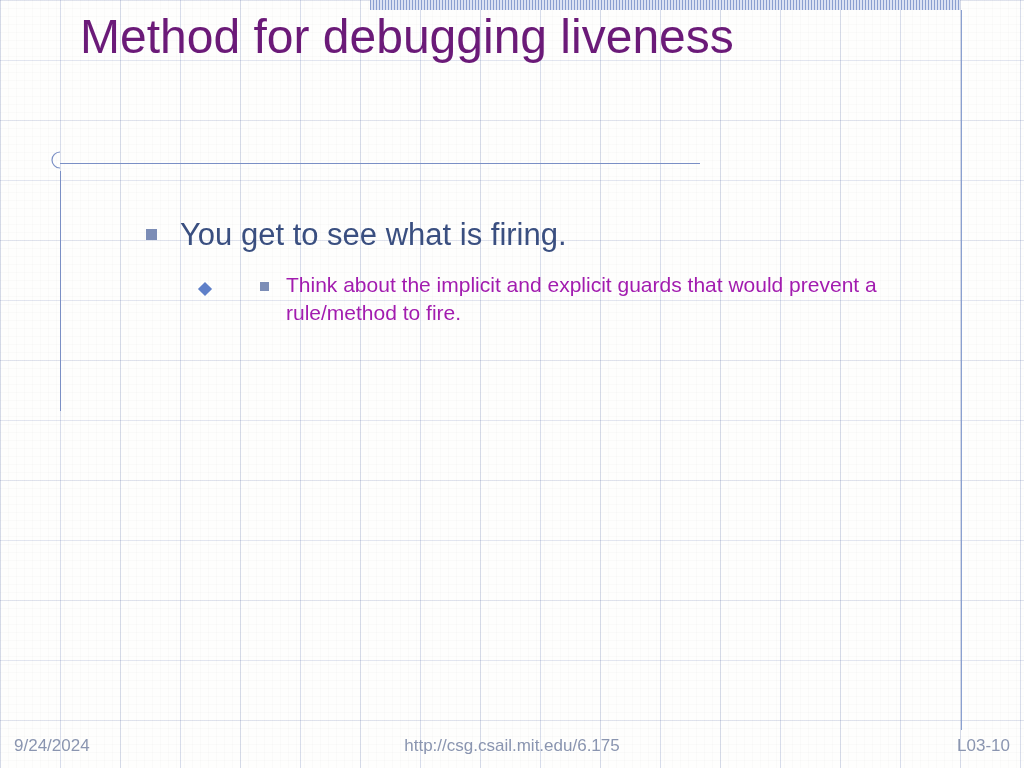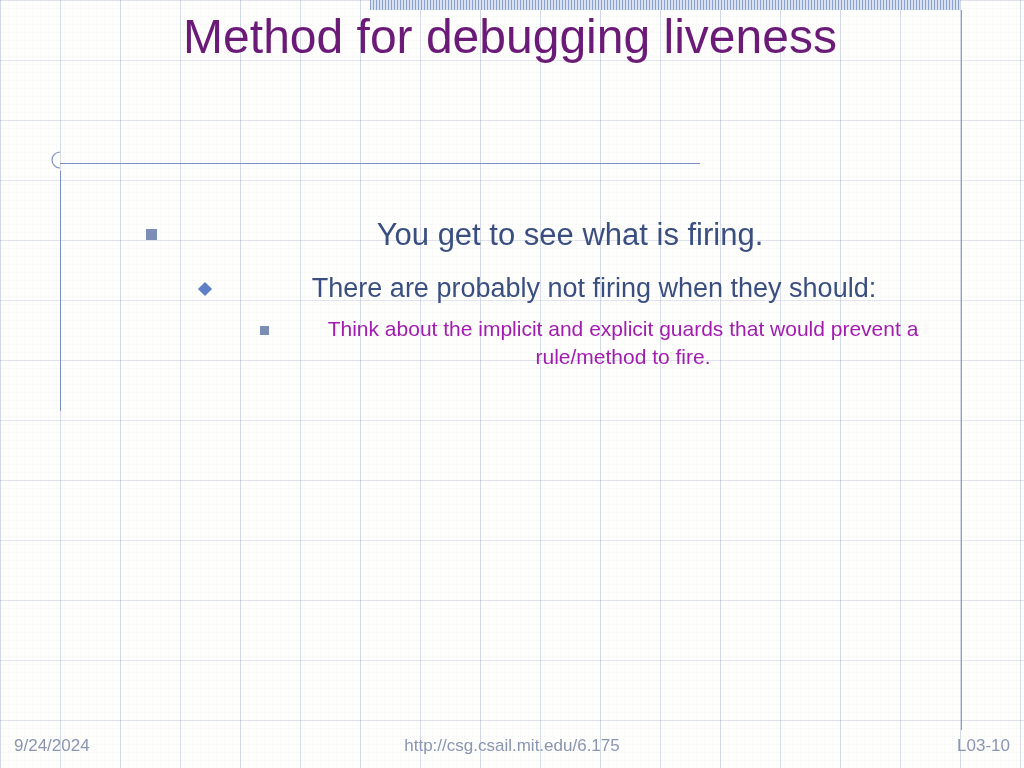--- a/index.html
+++ b/index.html
@@ -44,21 +44,20 @@
     background: #7a8fc5;
   }
   .left-deco .hline {
     position: absolute; left: 0; top: 8px; width: 640px; height: 1px;
     background: #7a8fc5;
   }
   .left-deco svg { position:absolute; left:-12px; top:-7px; }
   .slide {
     position: absolute; inset: 0;
     z-index: 3;
-    text-align: center;
   }
   .title {
     position: absolute;
     left: 80px; top: 6px;
     width: 860px;
     font-size: 48px;
     line-height: 1.28;
     color: #6b1a78;
     font-weight: 400;
   }
@@ -157,21 +156,20 @@
 
   <div class="body">
 
 
     <div class="lvl2">
       <span>You get to see what is firing.</span>
     </div>
 
     <div class="lvl3">
       <span class="diamond-sm"></span>
-      <span>There are probably not firing when they should:</span>
     </div>
 
     <div class="lvl4">
       <span>Think about the implicit and explicit guards that would prevent a rule/method to fire.</span>
     </div>
 
 
   </div>
 </div>
 

